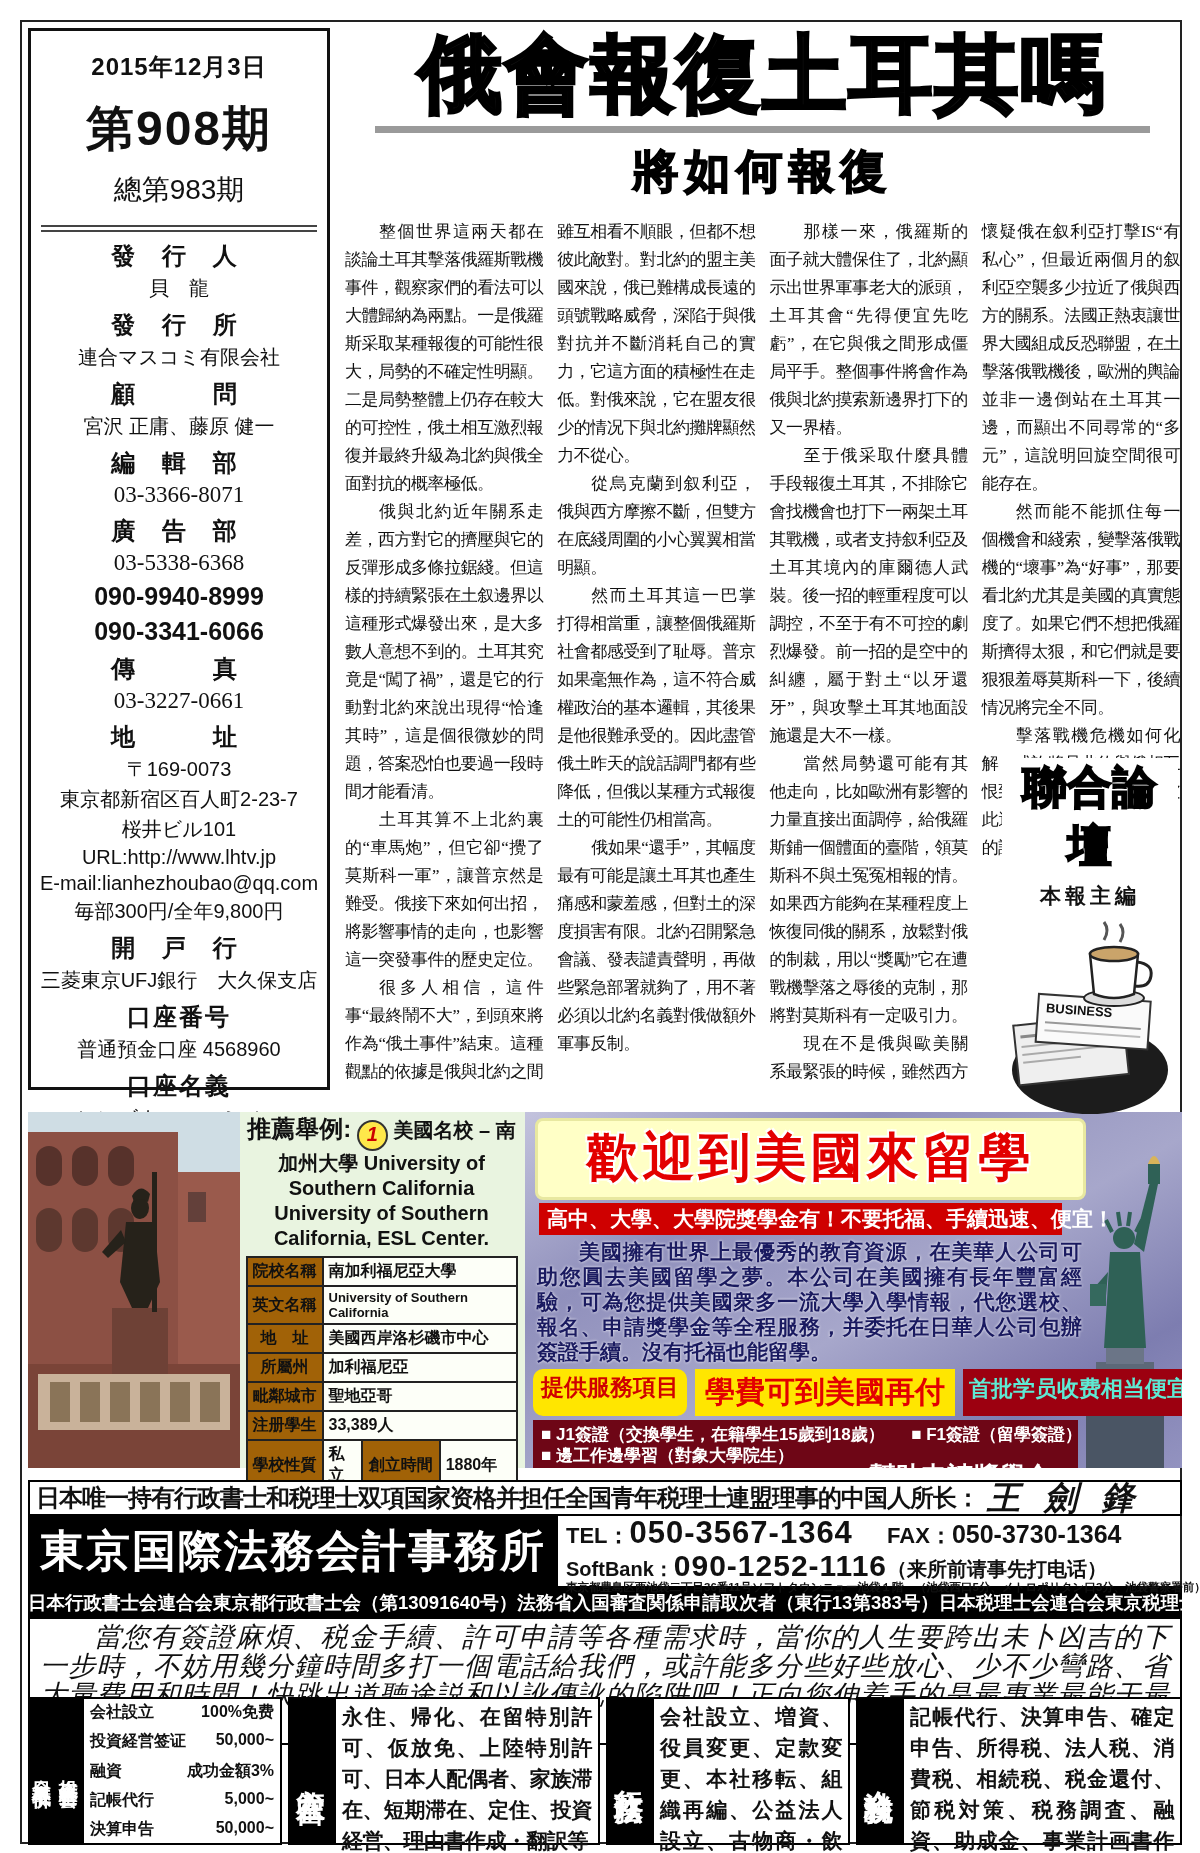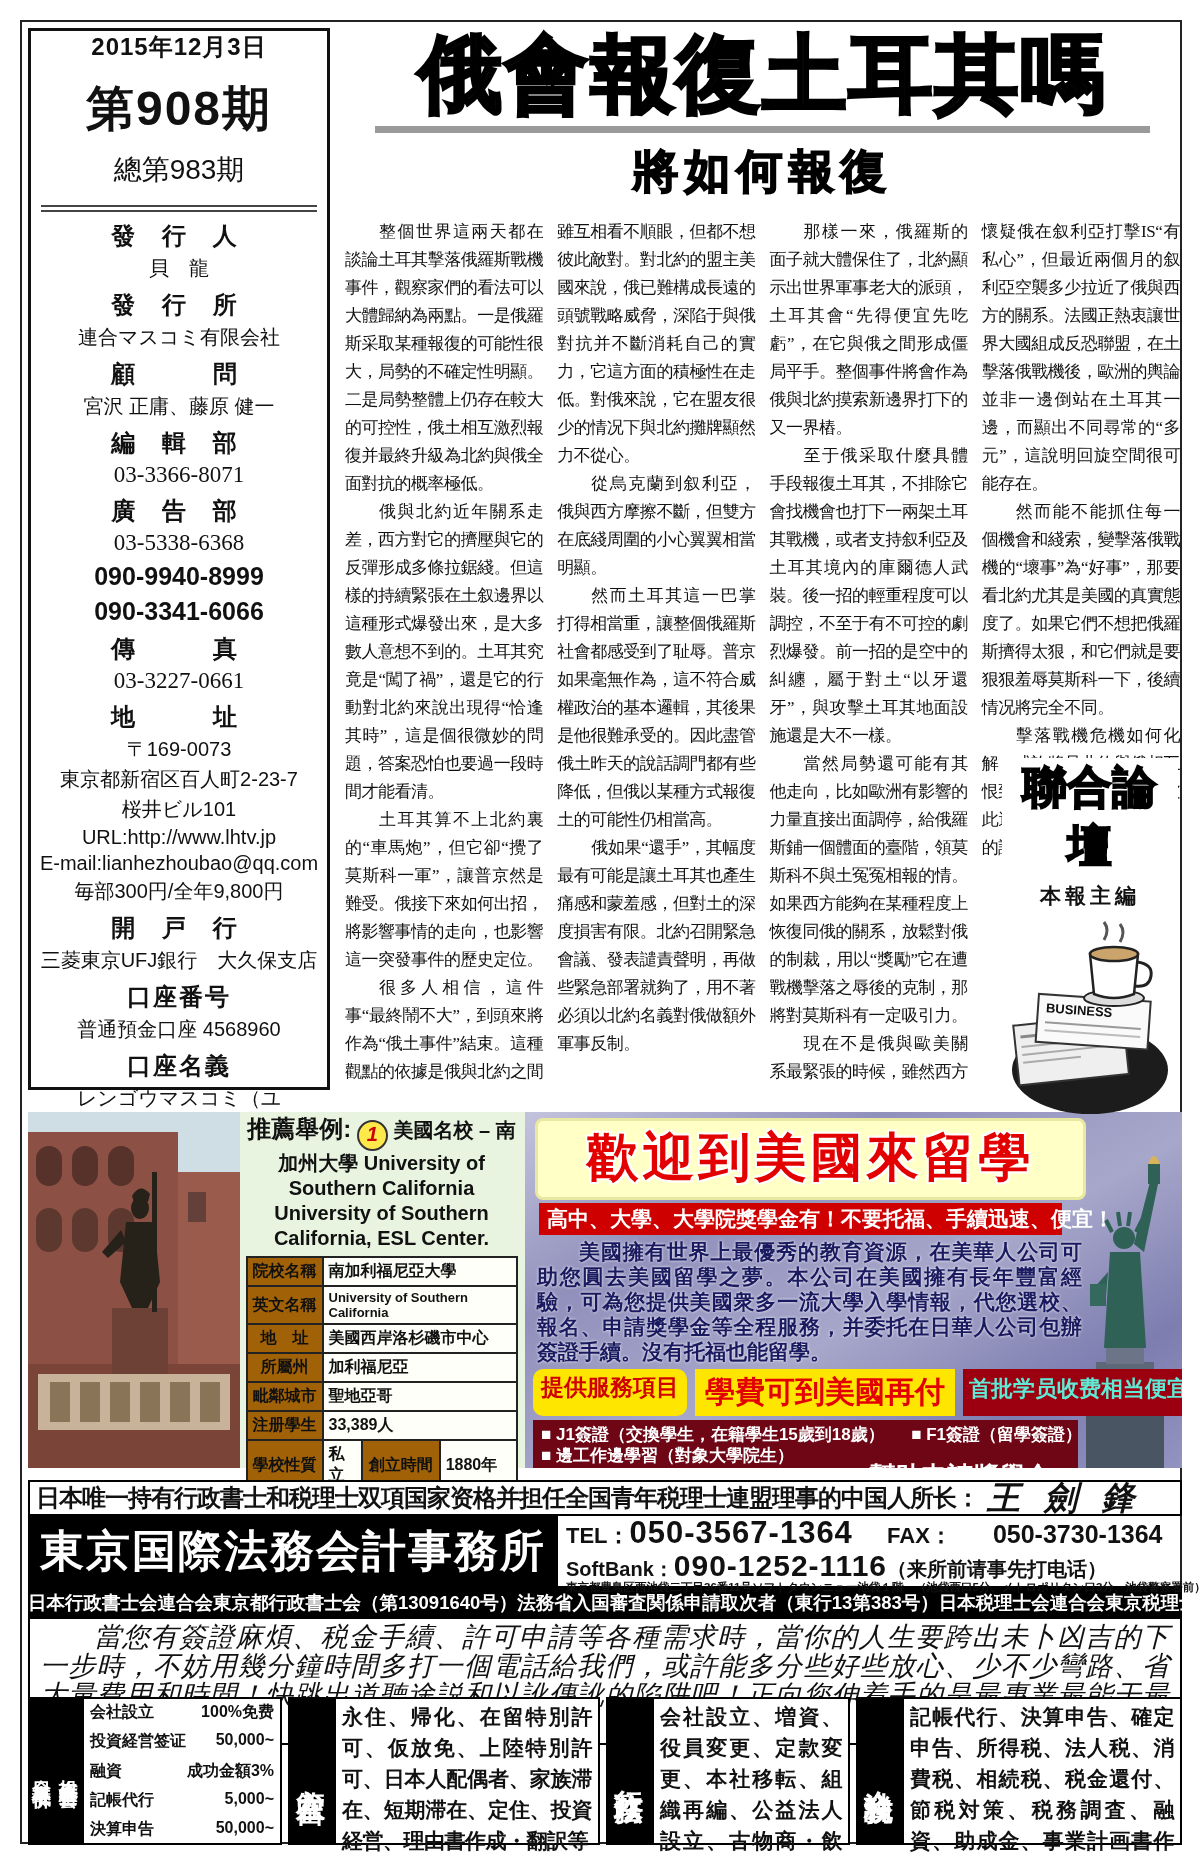--- a/index.html
+++ b/index.html
@@ -3,21 +3,21 @@
 <meta charset="utf-8">
 <style>
   html,body{margin:0;padding:0;background:#fff;}
   .page{position:relative;width:1200px;height:1853px;background:#fff;overflow:hidden;
         font-family:"Liberation Sans",sans-serif;color:#111;}
   .frame{position:absolute;left:20px;top:20px;width:1158px;height:1820px;border:2px solid #222;}
 
   
   .sidebar{position:absolute;left:28px;top:28px;width:302px;height:1062px;border:3px solid #111;
            background:#fff;text-align:center;box-sizing:border-box;}
-  .issue-date{font-size:24px;font-weight:bold;letter-spacing:1px;}
+  .issue-date{font-size:24px;font-weight:bold;margin-top:20px;letter-spacing:1px;}
   .issue-no{font-size:48px;font-weight:900;margin-top:14px;letter-spacing:2px;}
   .issue-total{font-size:28px;margin-top:10px;}
   .dbl-rule{height:3px;border-top:2px solid #444;border-bottom:2px solid #444;margin:16px 10px 8px 10px;}
   .info-label{font-size:24px;font-weight:900;letter-spacing:10px;margin-top:7px;}
   .info-label.tight{letter-spacing:2px;}
   .info-line{font-size:20px;margin-top:3px;letter-spacing:0px;}
   .info-line.phone{font-family:"Liberation Serif",serif;font-size:23px;}
   .info-line.bigphone{font-size:25px;font-weight:bold;margin-top:6px;}
   .info-line.small{font-size:19px;}
 
@@ -84,21 +84,21 @@
   .t-row1{border:2px solid #000;display:flex;align-items:center;padding:0 6px;height:32px;background:#fff;}
   .t-row1 .txt{font-size:24px;font-weight:900;letter-spacing:-1px;white-space:nowrap;}
   .t-row1 .name{font-family:"Liberation Serif",serif;font-style:italic;font-size:33px;font-weight:bold;
                 letter-spacing:8px;margin-left:8px;white-space:nowrap;}
   .t-row2{display:flex;height:70px;}
   .office-name{background:#000;color:#fff;font-size:44px;font-weight:900;display:flex;align-items:center;
                padding:0 12px;letter-spacing:2px;white-space:nowrap;}
   .contact{flex:1;padding:1px 0 0 8px;line-height:1.05;white-space:nowrap;}
   .tel-line{font-size:22px;font-weight:bold;}
   .tel-num{font-size:31px;font-weight:900;letter-spacing:1px;}
-  .fax-num{font-size:25px;font-weight:900;margin-left:41px;}
+  .fax-num{font-size:25px;font-weight:900;}
   .sb-line{font-size:20px;font-weight:bold;}
   .sb-num{font-size:30px;font-weight:900;letter-spacing:1px;}
   .addr-line{font-size:11.5px;font-weight:bold;}
   .t-row3{background:#000;color:#fff;font-size:18.5px;font-weight:bold;text-align:center;
           padding:4px 0;white-space:nowrap;}
   .t-row4{border:2px solid #000;border-top:none;padding:4px 10px;background:#fff;
           font-family:"Liberation Serif",serif;font-style:italic;font-size:27px;line-height:29px;
           text-align:justify;text-indent:2em;letter-spacing:1px;}
 
   

